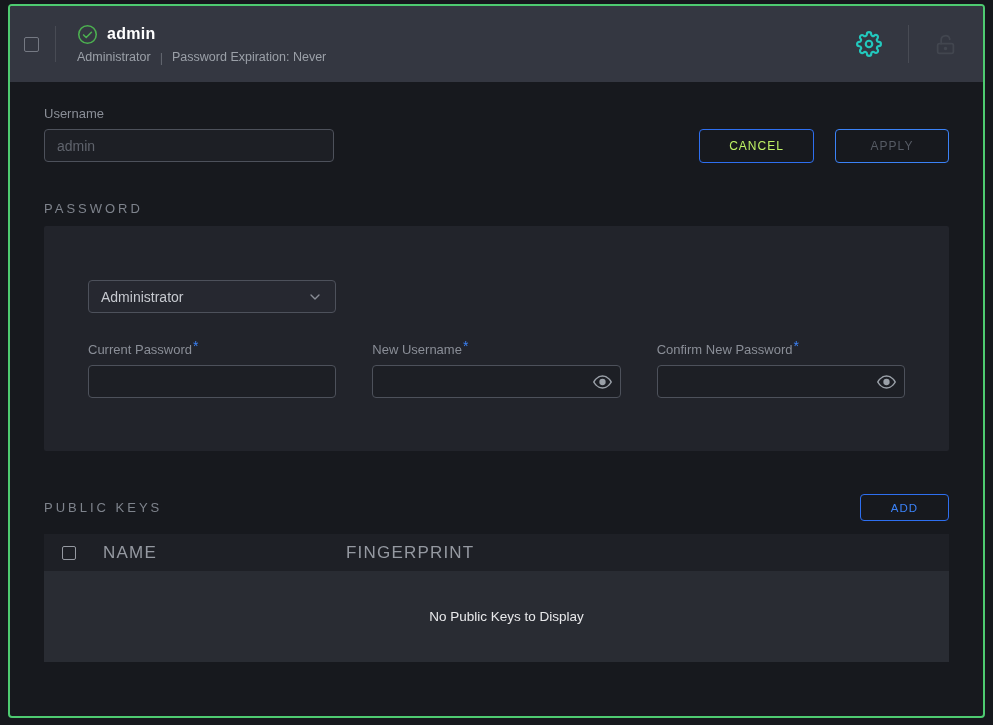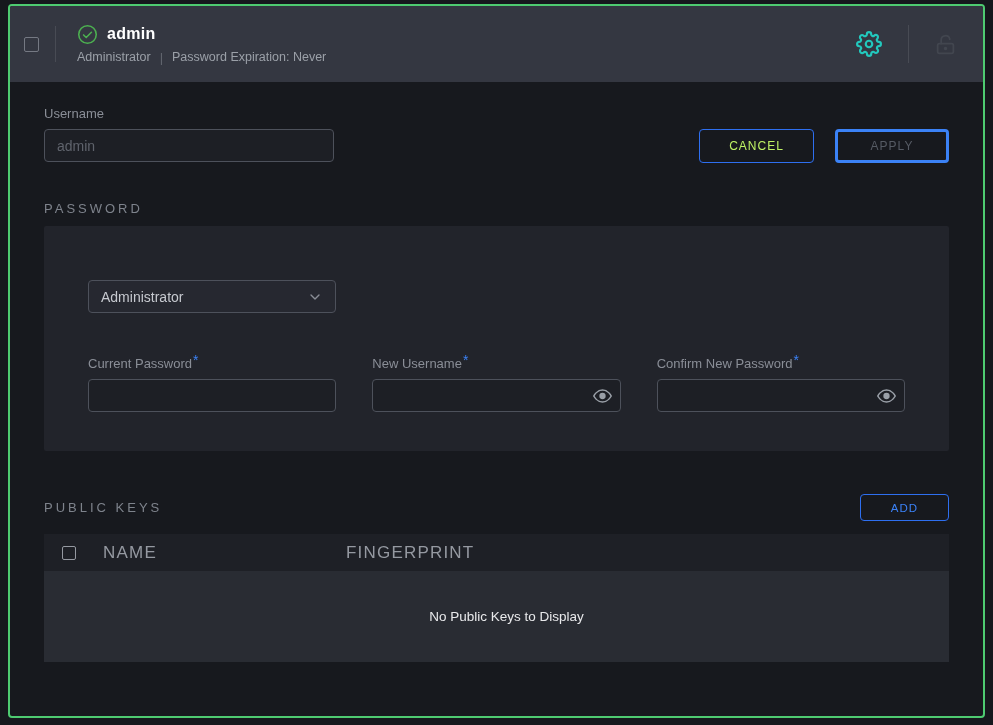--- a/index.html
+++ b/index.html
@@ -85,21 +85,21 @@
   .btn {
     height: 34px;
     border-radius: 4px;
     background: transparent;
     font-size: 12px;
     letter-spacing: 1px;
     font-family: "Liberation Sans", sans-serif;
     cursor: pointer;
   }
   .btn-cancel { width: 115px; border: 1px solid #2e6ff0; color: #bef264; }
-  .btn-apply  { width: 114px; border: 3px solid #3b82f6; color: #565b64; cursor: default; }
+  .btn-apply  { width: 114px; border: 1px solid #3b82f6; color: #565b64; cursor: default; }
 
   .section-title {
     font-size: 13px;
     color: #7e838c;
     letter-spacing: 3px;
     text-transform: uppercase;
   }
   .password-title { margin-top: 38px; }
 
   .panel {
@@ -115,21 +115,21 @@
     background: #262830;
     border: 1px solid #4d515b;
     border-radius: 4px;
     display: flex; align-items: center;
     padding: 0 12px;
     color: #c6c9cf; font-size: 14px;
     cursor: pointer;
   }
   .select-box .chev { margin-left: auto; display: flex; }
 
-  .pw-row { margin-top: 41px; display: flex; gap: 36px; }
+  .pw-row { margin-top: 27px; display: flex; gap: 36px; }
   .pw-field { width: 249px; }
   .pw-input-wrap { position: relative; margin-top: 7px; }
   .pw-input { width: 100%; }
   .eye-btn {
     position: absolute; right: 9px; top: 50%;
     transform: translateY(-50%);
     background: none; border: none; padding: 0;
     display: flex; cursor: pointer;
   }
 

